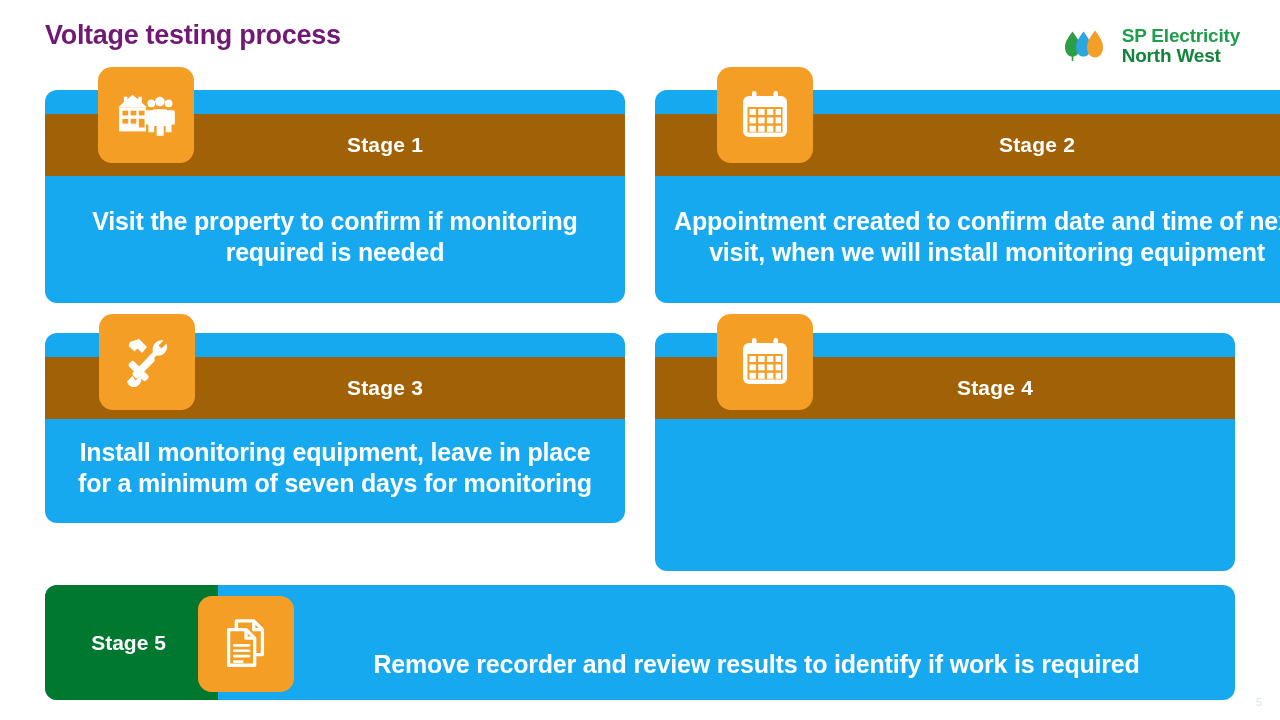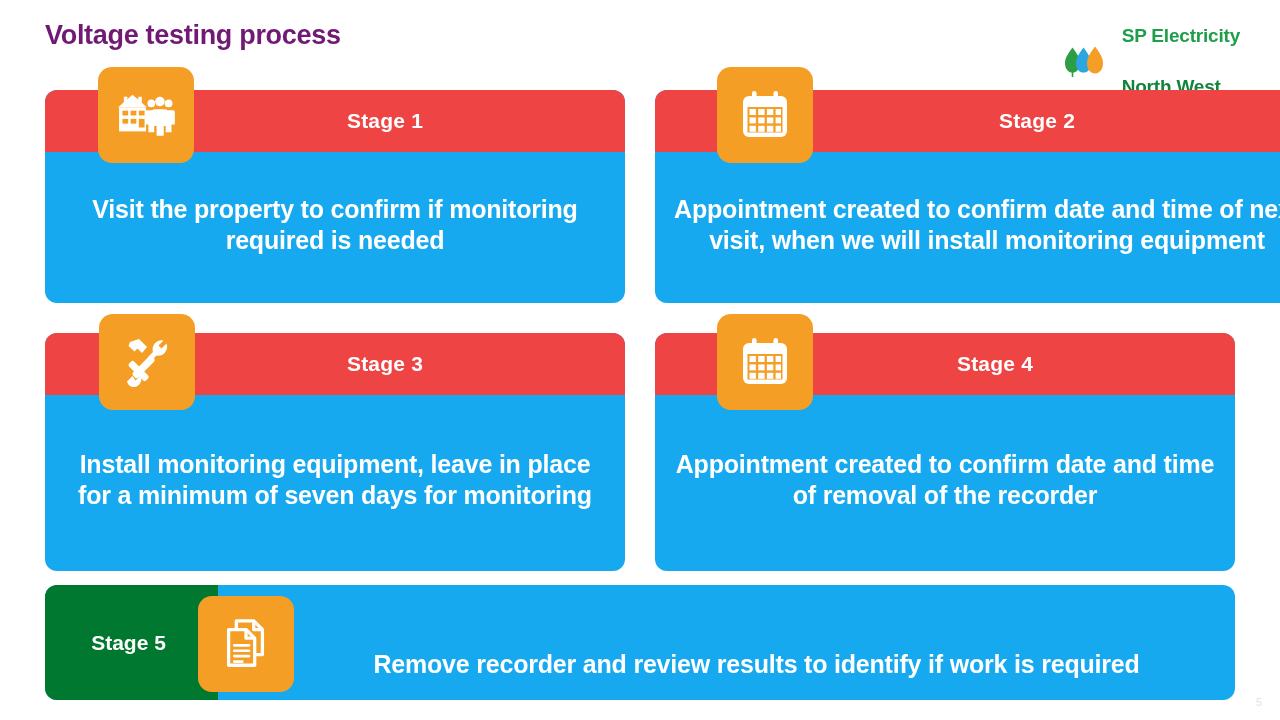--- a/index.html
+++ b/index.html
@@ -43,39 +43,40 @@
   }
   .brand-text {
     display: flex;
     flex-direction: column;
     line-height: 1.06;
     color: #1E9E4A;
     font-size: 19px;
     font-weight: bold;
     letter-spacing: -0.2px;
   }
-  .brand-text .line2 { color: #12843C; margin-top: 31px; }
+  .brand-text .line2 { color: #12843C; }
 
   
   .card {
     position: absolute;
     border-radius: 12px;
     overflow: hidden;
     background: #17A9F0;
     display: flex;
     flex-direction: column;
   }
   .card-header {
-    background: #ef4444;
+    background: #a16207;
     height: 62px;
     flex: 0 0 62px;
     display: flex;
     align-items: center;
     justify-content: center;
     position: relative;
+    margin-top: 24px;
   }
   .card-header-label {
     color: #ffffff;
     font-size: 21px;
     font-weight: bold;
     letter-spacing: 0.2px;
   }
   .card-body {
     flex: 1 1 auto;
     display: flex;
@@ -103,21 +104,21 @@
     display: flex;
     align-items: center;
     justify-content: center;
     z-index: 5;
   }
   .icon-tile svg { display: block; }
 
   
   #card-stage-1 { left: 45px;  top: 90px;  width: 580px; height: 213px; }
   #card-stage-2 { left: 655px; top: 90px;  width: 664px; height: 213px; }
-  #card-stage-3 { left: 45px;  top: 333px; width: 580px; height: 238px; }
+  #card-stage-3 { left: 45px;  top: 333px; width: 580px; height: 190px; }
   #card-stage-4 { left: 655px; top: 333px; width: 580px; height: 238px; }
 
   #tile-stage-1 { left: 98px;  top: 67px; }
   #tile-stage-2 { left: 717px; top: 67px; }
   #tile-stage-3 { left: 99px;  top: 314px; }
   #tile-stage-4 { left: 717px; top: 314px; }
 
   
   #card-stage-1 .card-header-label,
   #card-stage-3 .card-header-label { padding-left: 100px; }
@@ -301,23 +302,20 @@
         <rect x="17" y="26" width="7.2" height="24" rx="2.4" transform="rotate(-45 20.6 38)" fill="#ffffff"></rect>
         <path d="M14.5 43 L9 48.5 A7 7 0 0 0 19.5 53 A7 7 0 0 0 22 43 L17.5 47.5 Z" fill="#ffffff"></path>
       </g>
     </svg>
   </span>
 </div>
 
 <div class="card" id="card-stage-4">
   <div class="card-header">
     <span class="card-header-label">Stage 4</span>
-  </div>
-  <div class="card-body">
-    <span class="card-body-text">Appointment created to confirm date and time of removal of the recorder</span>
   </div>
 </div>
 <div class="icon-tile" id="tile-stage-4">
   <span>
     <svg viewBox="0 0 56 56" width="56" height="56" aria-hidden="true">
       <rect x="15" y="4" width="4.5" height="10" rx="2.25" fill="#ffffff"></rect>
       <rect x="36.5" y="4" width="4.5" height="10" rx="2.25" fill="#ffffff"></rect>
       <rect x="6" y="9" width="44" height="41" rx="6" fill="#ffffff"></rect>
       <rect x="10.5" y="20" width="35" height="25.5" fill="#F59E26"></rect>
       <rect x="12.5" y="22" width="6.4" height="6" fill="#ffffff"></rect>

